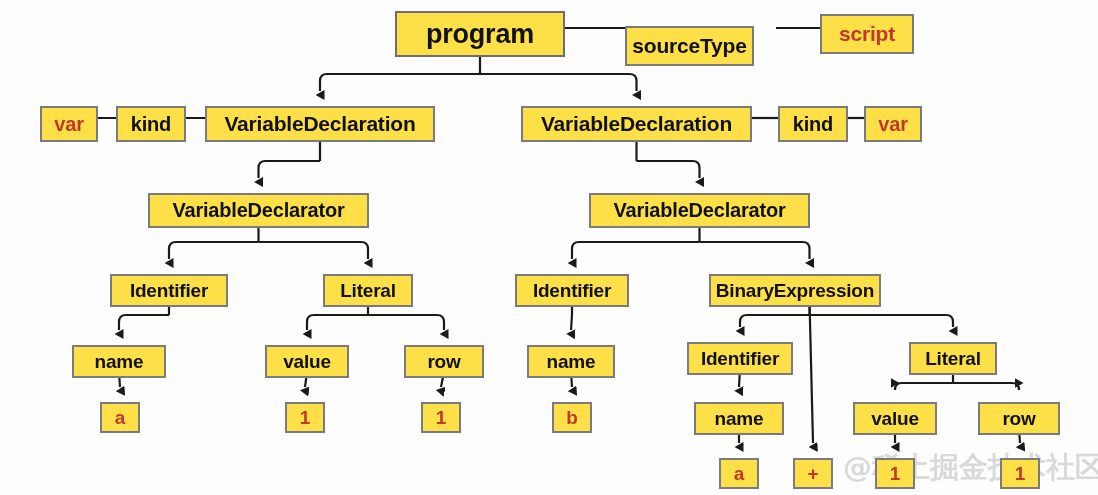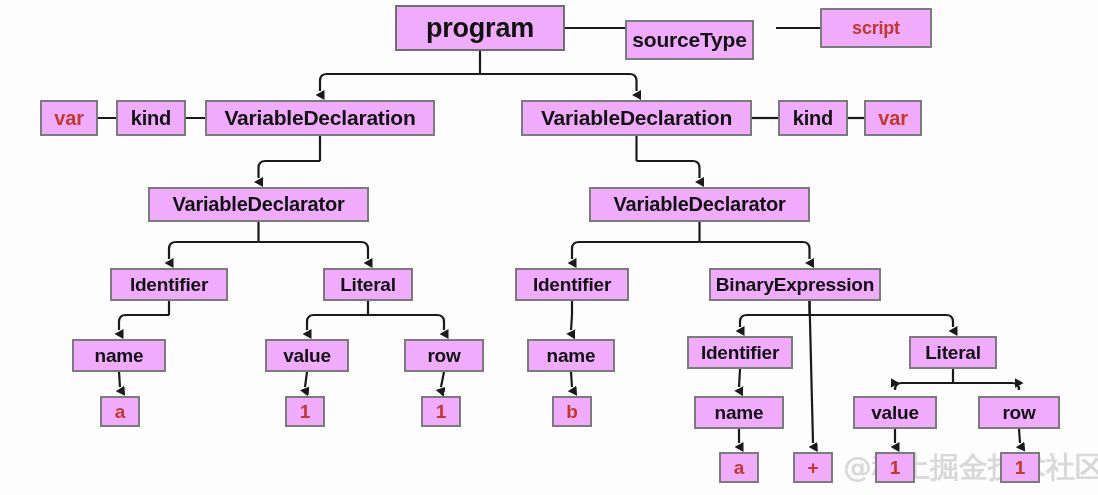--- a/index.html
+++ b/index.html
@@ -7,28 +7,29 @@
     width:1098px;height:495px;
     background:#ffffff;
     font-family:"Liberation Sans","DejaVu Sans",sans-serif;
     overflow:hidden;
   }
   #stage{position:relative;width:1098px;height:495px;background:#fdfdfd;}
   #edges{position:absolute;left:0;top:0;width:1098px;height:495px;}
   .node{
     position:absolute;
     box-sizing:border-box;
-    background:#f0abfc;
+    background:#fde047;
     border:2px solid #7b7b7b;
     display:flex;align-items:center;justify-content:center;
     color:#111111;
     font-weight:bold;
     white-space:nowrap;
     letter-spacing:-0.2px;
     z-index:3;
+    margin-top:6px;
   }
   .node.leafval{color:#c0392b;}
   .node.big{font-size:27px;border-color:#6e6e6e;}
   .watermark{
     position:absolute;
     color:#d9d9d9;
     font-family:"DejaVu Sans","Liberation Sans",sans-serif;
     font-size:29px;
     font-weight:bold;
     white-space:nowrap;
@@ -84,21 +85,21 @@
       <path d="M809.5,301 L809.5,315" fill="none" stroke="#1a1a1a" stroke-width="2.2"></path>
       <path d="M809.5,315 L747,315 Q740,315 740,322 L740,327" fill="none" stroke="#1a1a1a" stroke-width="2.2" marker-end="url(#ah)"></path>
       <path d="M809.5,315 L946,315 Q953,315 953,322 L953,327" fill="none" stroke="#1a1a1a" stroke-width="2.2" marker-end="url(#ah)"></path>
       <path d="M953,369 L953,383" fill="none" stroke="#1a1a1a" stroke-width="2.2"></path>
       <path d="M953,383 L902,383 Q895,383 895,390 L895,387" fill="none" stroke="#1a1a1a" stroke-width="2.2" marker-end="url(#ah)"></path>
       <path d="M953,383 L1012,383 Q1019,383 1019,390 L1019,387" fill="none" stroke="#1a1a1a" stroke-width="2.2" marker-end="url(#ah)"></path>
     </svg>
   <div id="node-layer">
       <div class="node big" style="left: 395px; top: 5px; width: 170px; height: 46px; font-size: 27px;">program</div>
       <div class="node" style="left: 625px; top: 20px; width: 129px; height: 40px; font-size: 21px;">sourceType</div>
-      <div class="node leafval" style="left: 820px; top: 8px; width: 112px; height: 40px; font-size: 18px;">script</div>
+      <div class="node leafval" style="left: 820px; top: 8px; width: 94px; height: 40px; font-size: 21px;">script</div>
       <div class="node leafval" style="left: 40px; top: 100px; width: 58px; height: 36px; font-size: 20px;">var</div>
       <div class="node" style="left: 116px; top: 100px; width: 70px; height: 36px; font-size: 20px;">kind</div>
       <div class="node" style="left: 205px; top: 100px; width: 230px; height: 36px; font-size: 21px;">VariableDeclaration</div>
       <div class="node" style="left: 521px; top: 100px; width: 231px; height: 36px; font-size: 21px;">VariableDeclaration</div>
       <div class="node" style="left: 778px; top: 100px; width: 70px; height: 36px; font-size: 20px;">kind</div>
       <div class="node leafval" style="left: 864px; top: 100px; width: 58px; height: 36px; font-size: 20px;">var</div>
       <div class="node" style="left: 148px; top: 187px; width: 221px; height: 35px; font-size: 20px;">VariableDeclarator</div>
       <div class="node" style="left: 589px; top: 187px; width: 221px; height: 35px; font-size: 20px;">VariableDeclarator</div>
       <div class="node" style="left: 110px; top: 268px; width: 118px; height: 33px; font-size: 19px;">Identifier</div>
       <div class="node" style="left: 323px; top: 268px; width: 90px; height: 33px; font-size: 19px;">Literal</div>

